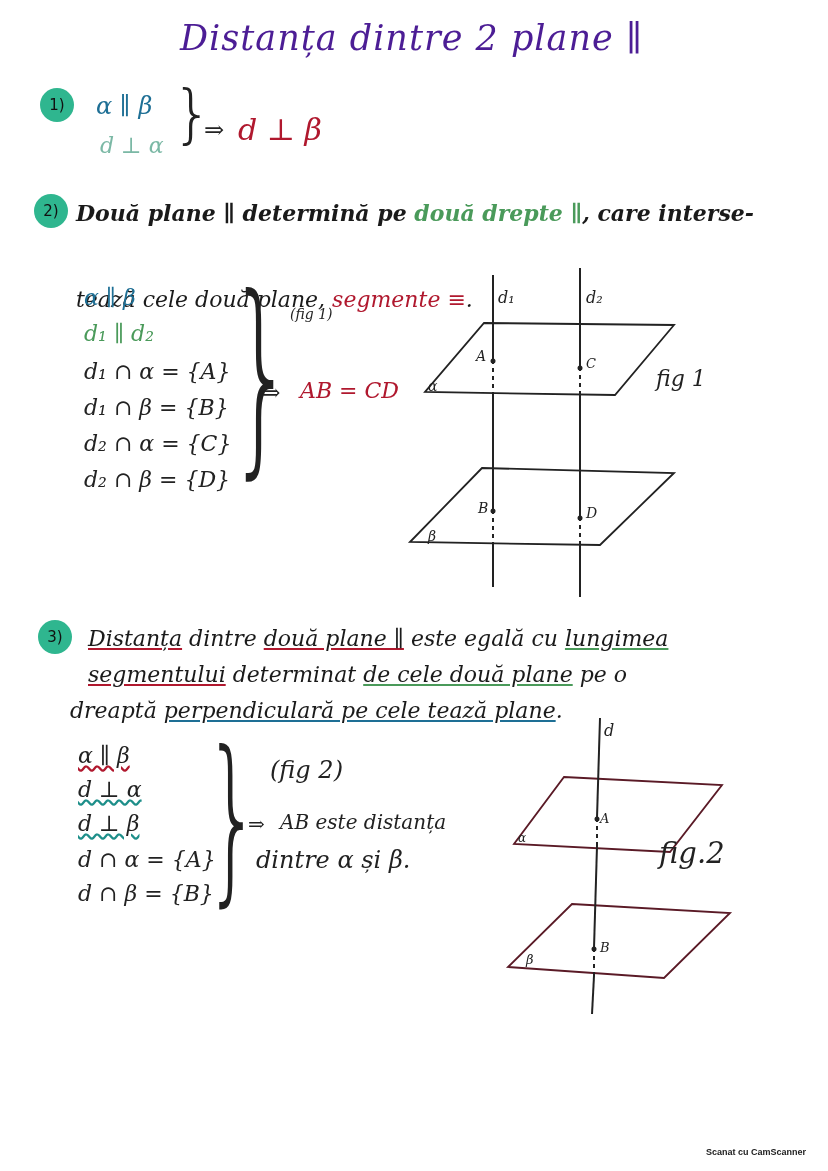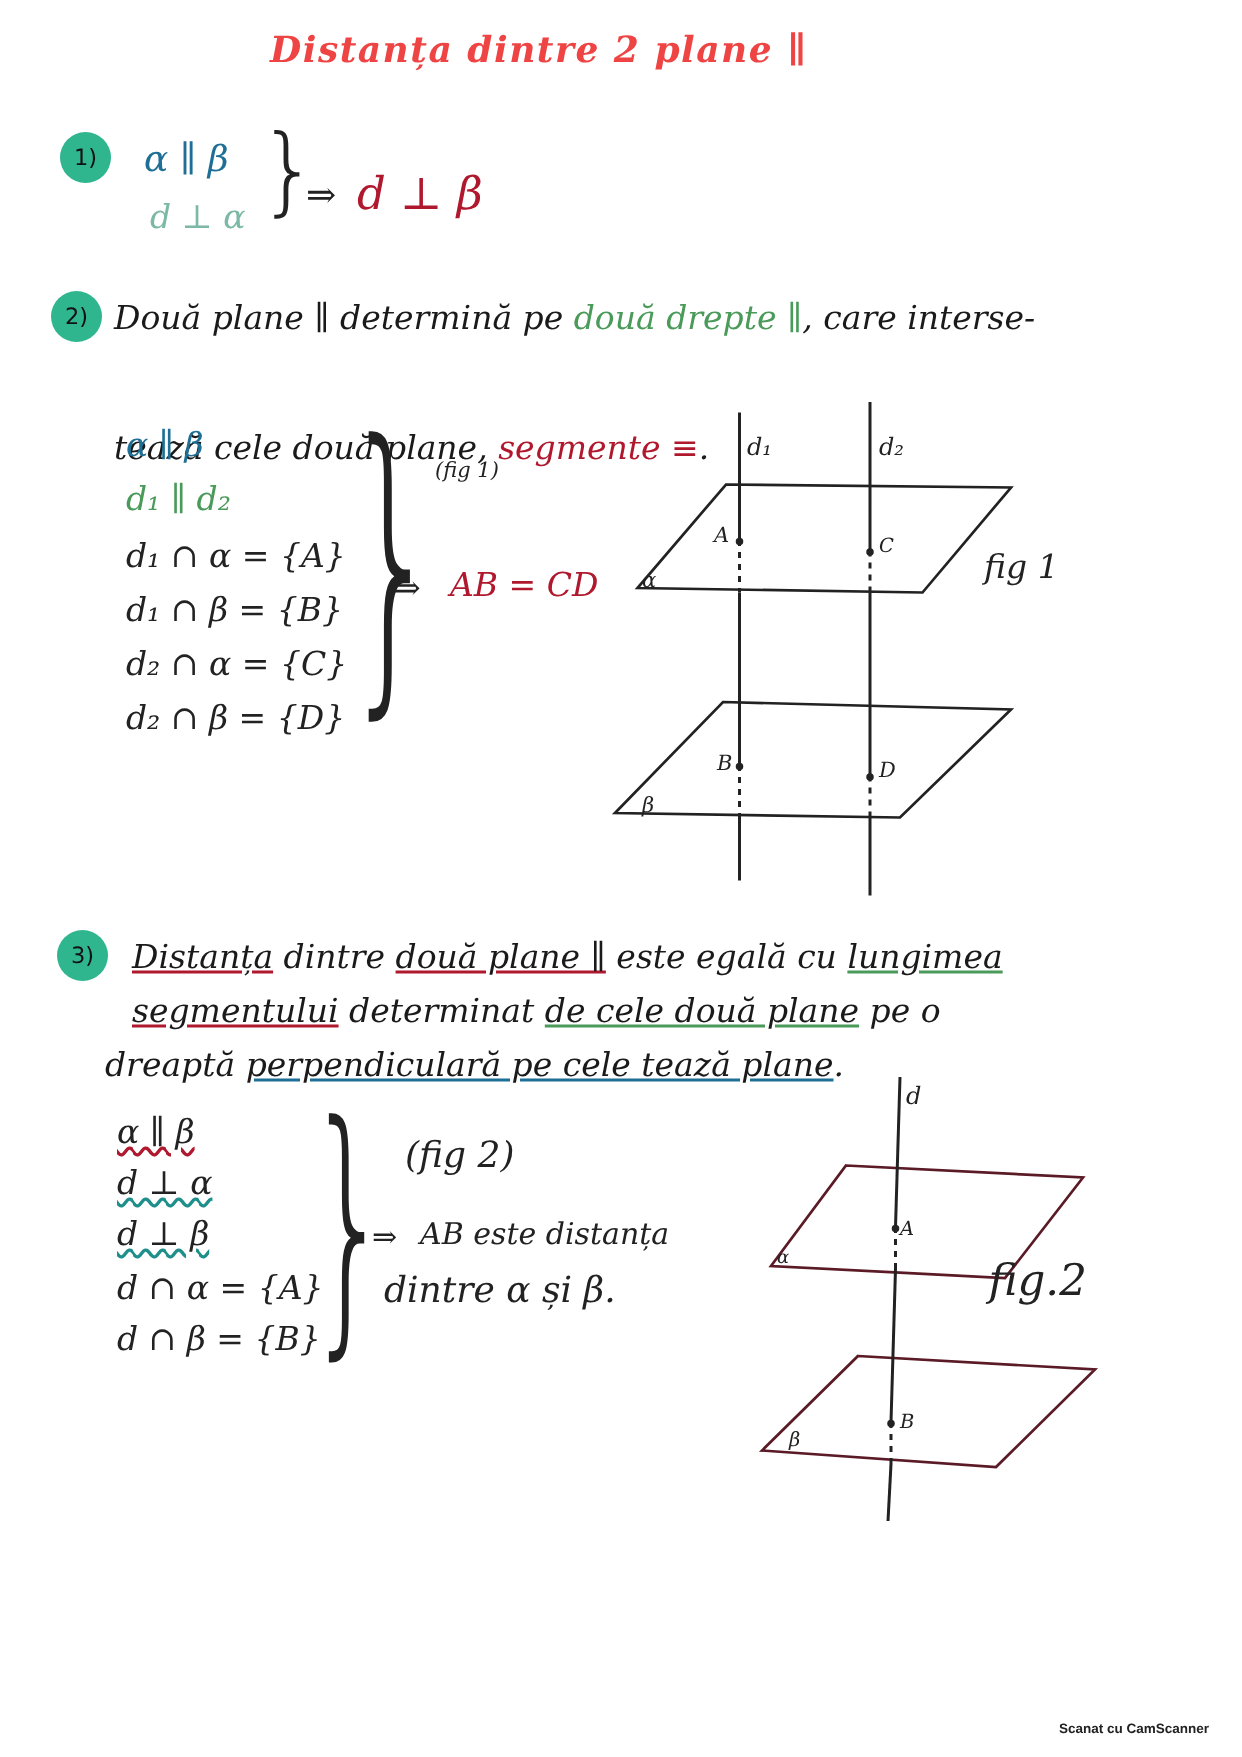--- a/index.html
+++ b/index.html
@@ -1,20 +1,20 @@
 <!DOCTYPE html>
 <html><head>
 <meta charset="utf-8">
 <style>
   html, body { margin:0; padding:0; }
   body { width:828px; height:1171px; background:#ffffff; position:relative; overflow:hidden;
          font-family:"DejaVu Serif", serif; color:#1a1a1a; }
   .abs { position:absolute; }
-  .title { left:180px; top:18px; font-size:24px; color:#ef4444; letter-spacing:1px;
-           font-family:"DejaVu Sans", sans-serif; font-style:italic;font-weight:bold; }
+  .title { left:180px; top:18px; font-size:35px; color:#4c1d95; letter-spacing:1px;
+           font-family:"DejaVu Sans", sans-serif; font-style:italic; }
   .badge { width:34px; height:34px; border-radius:50%; background:#2fb68f;
            display:flex; align-items:center; justify-content:center; font-size:15px; color:#111;
            font-family:"DejaVu Sans", sans-serif; }
   .hand { font-family:"DejaVu Serif", serif; font-style:italic; }
   .blue { color:#1e6f95; }
   .green { color:#4a9a5a; }
   .lgreen { color:#7bb8a5; }
   .red { color:#b0182e; }
   .dark { color:#222; }
   .line { font-size:22px; line-height:28px; }
@@ -34,21 +34,21 @@
 <div class="abs title hand">Distanța dintre 2 plane ∥</div>
 
 <div class="abs badge" style="left:40px;top:88px;">1)</div>
 <div class="abs hand line blue" style="left:96px;top:92px;font-size:24px;">α ∥ β</div>
 <div class="abs hand line lgreen" style="left:100px;top:132px;font-size:22px;">d ⊥ α</div>
 <div class="abs brace" style="left:172px;top:82px;font-size:64px;">}</div>
 <div class="abs hand dark" style="left:204px;top:116px;font-size:24px;">⇒</div>
 <div class="abs hand red" style="left:238px;top:112px;font-size:30px;">d ⊥ β</div>
 
 <div class="abs badge" style="left:34px;top:194px;">2)</div>
-<div class="abs hand para" style="left:76px;top:196px;width:740px;">
+<div class="abs hand para" style="left:76px;top:196px;width:740px;font-weight:bold;">
   <span>Două plane ∥ determină pe </span><span class="green">două drepte ∥</span><span>, care interse-</span>
 </div>
 <div class="abs hand para" style="left:76px;top:248px;width:740px;margin-top:35px;">
   <span>tează cele două plane, </span><span class="red">segmente ≡</span><span>.</span>
 </div>
 
 <div class="abs hand line blue" style="left:84px;top:284px;">α ∥ β</div>
 <div class="abs hand line green" style="left:84px;top:320px;">d₁ ∥ d₂</div>
 <div class="abs hand line dark" style="left:84px;top:358px;">d₁ ∩ α = {A}</div>
 <div class="abs hand line dark" style="left:84px;top:394px;">d₁ ∩ β = {B}</div>

